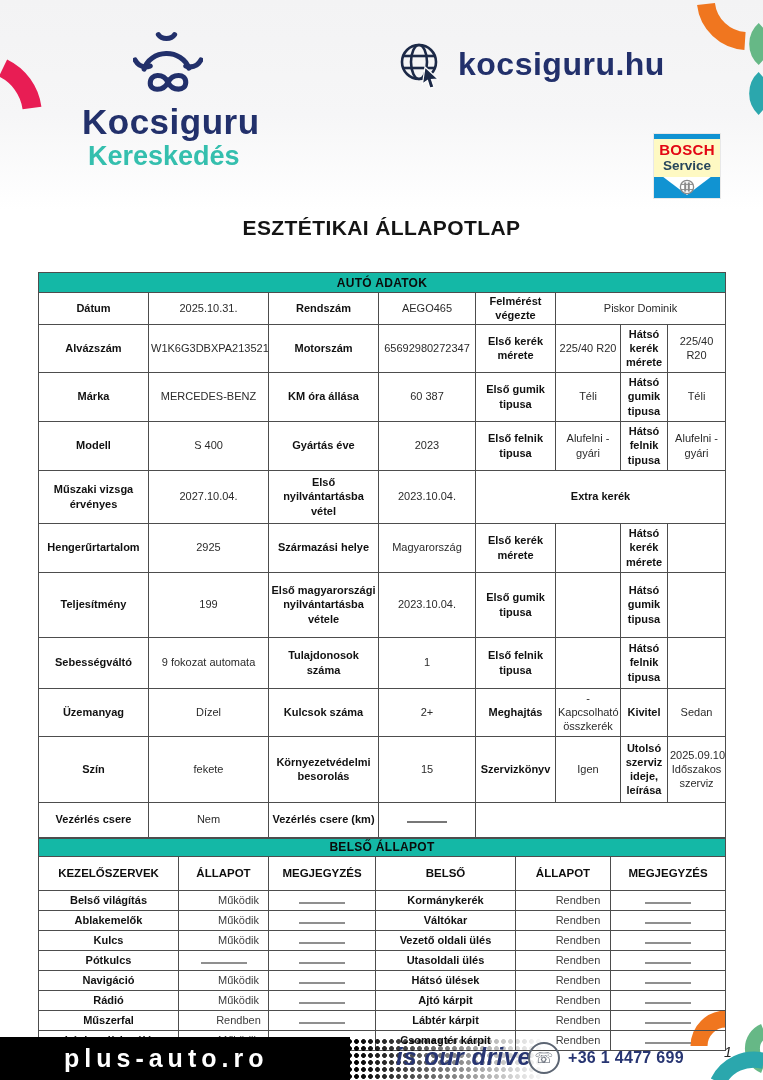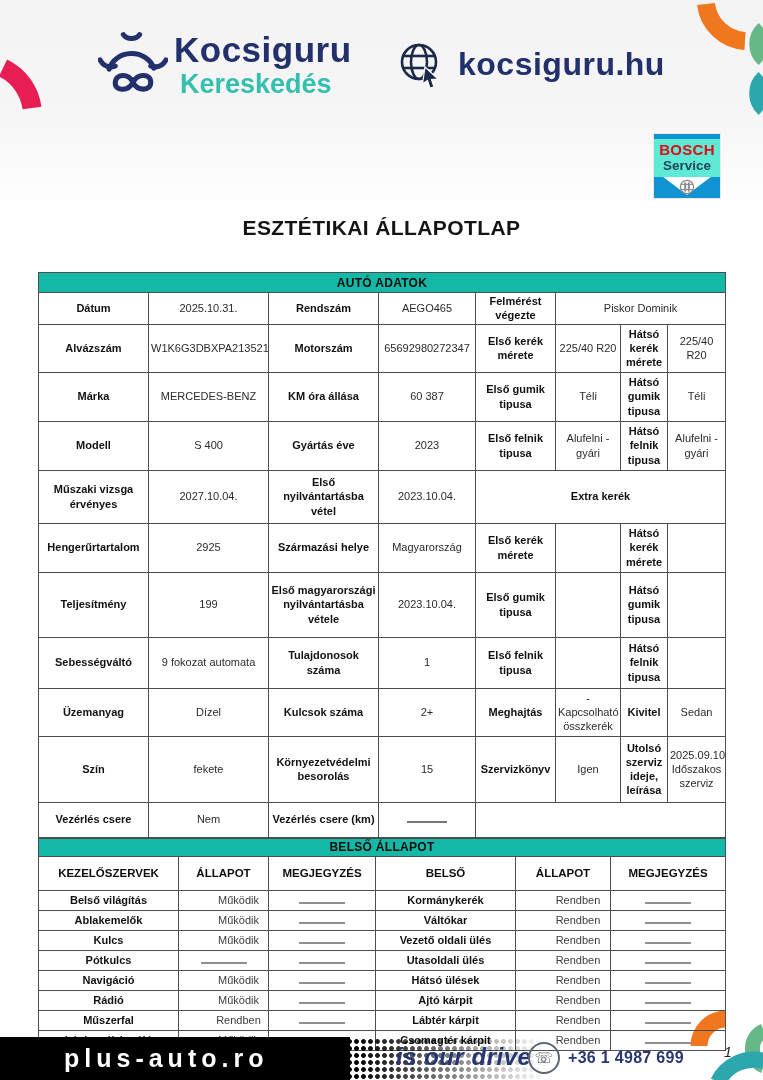--- a/index.html
+++ b/index.html
@@ -5,29 +5,29 @@
   html,body{margin:0;padding:0;}
   body{
     width:763px;height:1080px;position:relative;overflow:hidden;
     background:#ffffff;font-family:"Liberation Sans",sans-serif;color:#111;
   }
   .top-tint{position:absolute;left:0;top:0;width:763px;height:210px;
     background:linear-gradient(180deg,#f3f3f4 0%,#f6f6f7 55%,#ffffff 100%);z-index:0;}
   .deco{position:absolute;left:0;top:0;width:763px;height:1080px;pointer-events:none;z-index:1;}
 
   
-  .brand{position:absolute;left:98px;top:26px;z-index:2;display:flex;align-items:flex-end;}
+  .brand{position:absolute;left:76px;top:26px;z-index:2;display:flex;align-items:center;flex-direction:column;}
   .brand-icon{width:70px;height:74px;}
   .brand-text{margin-left:6px;padding-top:4px;}
   .brand-name{font-size:35px;font-weight:bold;color:#22306b;letter-spacing:.5px;line-height:1;}
   .brand-sub{font-size:27px;font-weight:bold;color:#35bfae;line-height:1.1;margin-top:3px;margin-left:6px;}
   .site{position:absolute;left:394px;top:38px;z-index:2;display:flex;align-items:center;}
   .site-text{font-size:32px;font-weight:bold;color:#22306b;margin-left:12px;letter-spacing:.5px;}
 
-  .bosch{position:absolute;left:654px;top:134px;width:66px;height:64px;background:#5eead4;z-index:2;
+  .bosch{position:absolute;left:654px;top:134px;width:66px;height:64px;background:#fef9c3;z-index:2;
     box-shadow:0 0 0 1px #e8e8e8;}
   .bosch-top{height:5px;background:#1193d2;}
   .bosch-red{font-size:15px;font-weight:bold;color:#e30613;text-align:center;line-height:1.1;margin-top:3px;letter-spacing:.3px;}
   .bosch-blue{font-size:13.5px;font-weight:bold;color:#27465c;text-align:center;line-height:1.1;}
   .bosch-bottom{position:absolute;left:0;bottom:0;width:66px;height:21px;background:#1193d2;}
   .bosch-notch{position:absolute;left:0;top:0;width:66px;height:18px;background:#fff;
     clip-path:polygon(14% 0,86% 0,50% 100%);}
   .bosch-emblem{position:absolute;left:25px;top:2px;width:16px;height:16px;}
 
   .doc-title{position:absolute;left:0;top:216px;width:763px;text-align:center;z-index:2;
@@ -339,15 +339,15 @@
       </tbody>
   </table>
 </div>
 
 <div class="bar-solid"></div>
 <div class="bar-dots"></div>
 <div class="footer-site">plus-auto.ro</div>
 <div class="footer-slogan">is our drive</div>
 <div class="phone-wrap">
   <div class="phone-icon">☏</div>
-  <div class="phone-num">+36 1 4987 699</div>
+  <div class="phone-num">+36 1 4477 699</div>
 </div>
 <div class="page-num">1</div>
 
 </body></html>

